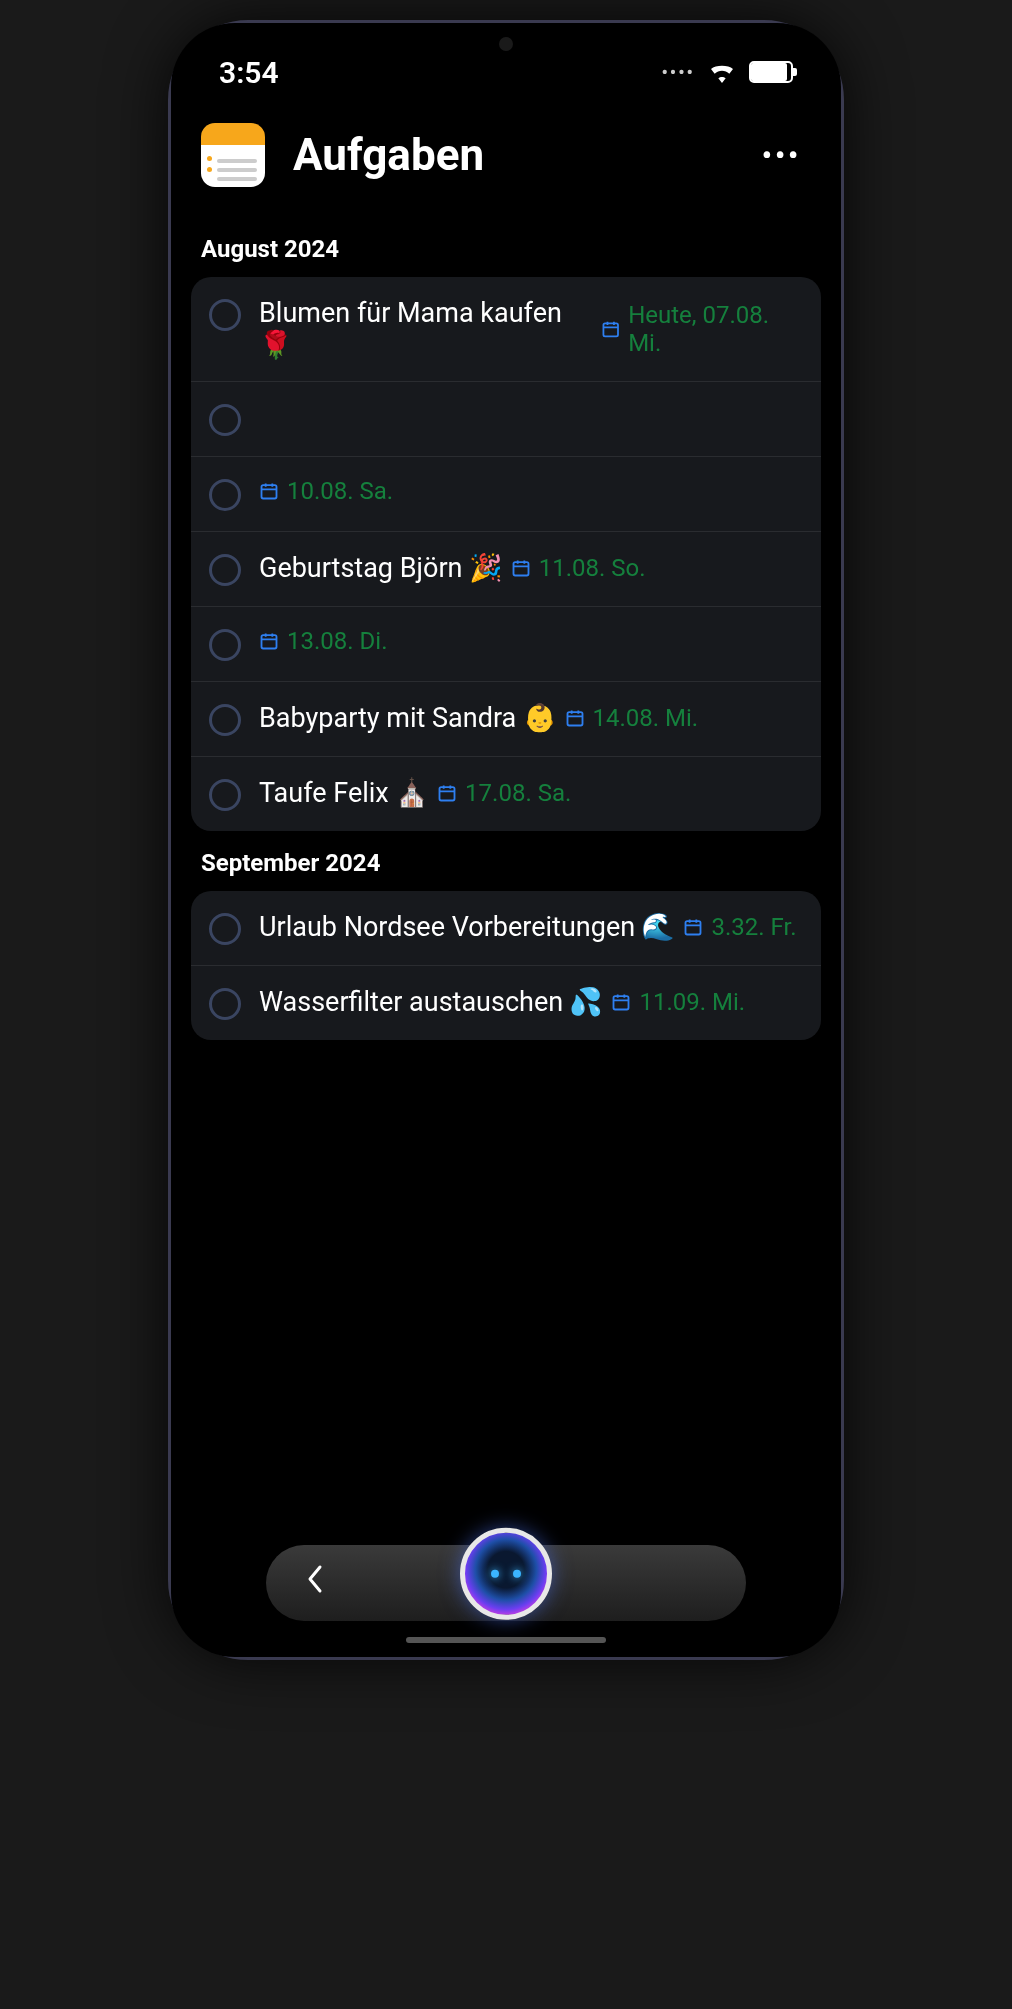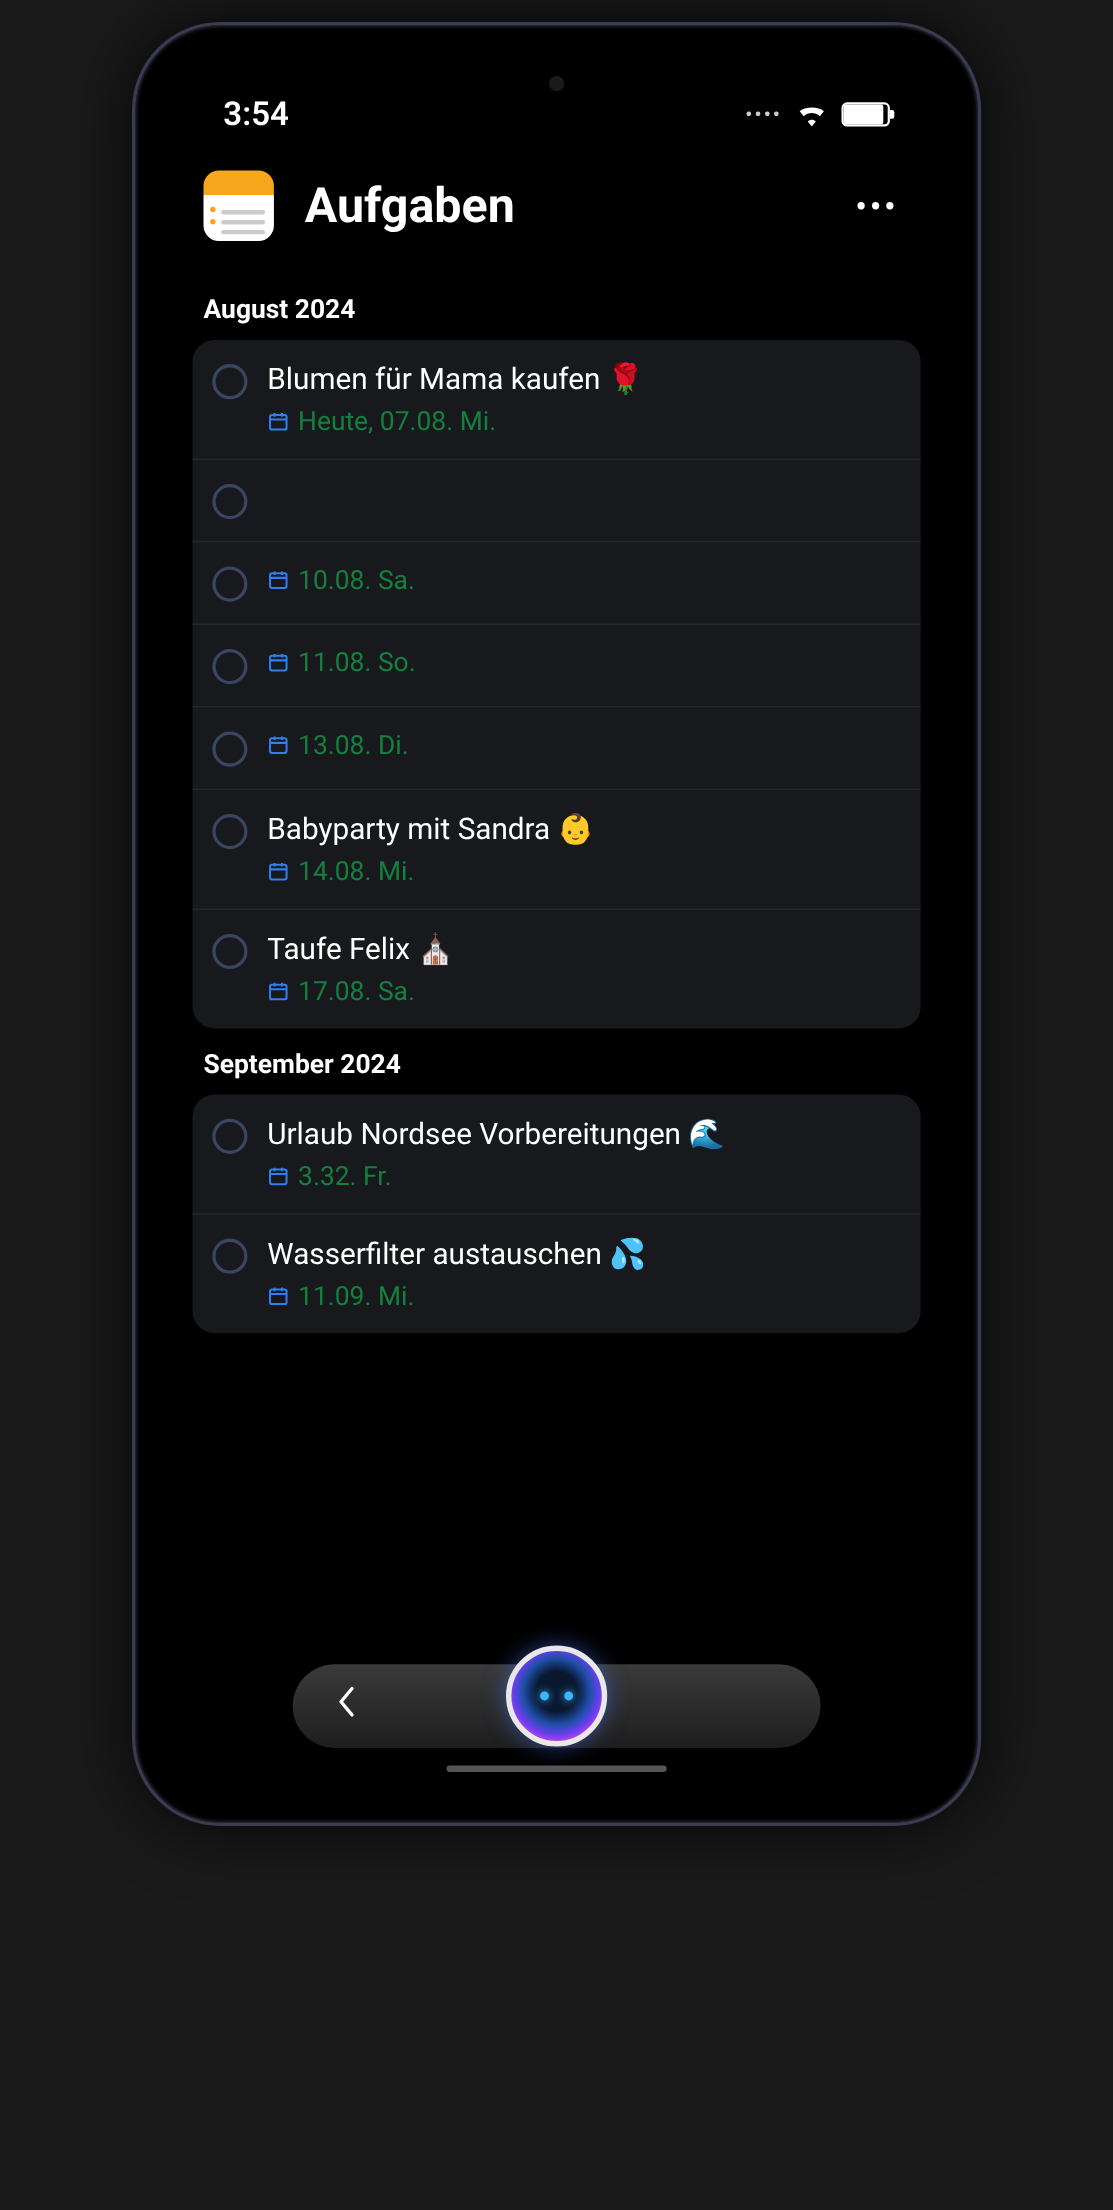--- a/index.html
+++ b/index.html
@@ -6,25 +6,25 @@
   body {
     background: #1a1a1a;
     display: flex;
     justify-content: center;
     align-items: flex-start;
     min-height: 100vh;
     padding: 20px;
     font-family: -apple-system, BlinkMacSystemFont, "Segoe UI", Roboto, sans-serif;
   }
   .phone-frame {
-    width: 772px;
+    width: 676px;
     height: 1640px;
     background: #000;
     border-radius: 80px;
-    padding: 32px;
+    padding: 0;
     box-shadow: 0 0 60px rgba(0,0,0,0.8), inset 0 0 4px rgba(120,120,160,0.6);
     position: relative;
     border: 3px solid #3a3a50;
   }
   .screen {
     width: 100%;
     height: 100%;
     background: #000;
     border-radius: 64px;
     overflow: hidden;
@@ -82,21 +82,21 @@
   .app-icon .line{ height:4px; background:#ccc; border-radius:2px; margin-left:8px;}
   .app-icon .dot{ position:absolute; width:5px;height:5px;background:#f7a71b;border-radius:50%;}
   .page-title { color:#fff; font-size:44px; font-weight:700; flex:1;}
   .more-btn { color:#fff; font-size:28px; letter-spacing:3px; font-weight:700; padding:10px;}
   .content { flex:1; overflow-y:auto; padding: 0 20px 140px;}
   .section-header { color:#fff; font-size:24px; font-weight:700; padding: 18px 10px 14px;}
   .task-group { background:#17191d; border-radius:20px; overflow:hidden;}
   .task-item { display:flex; align-items:flex-start; padding:20px 18px; gap:18px; border-bottom:1px solid #2a2c30;}
   .task-item:last-child{ border-bottom:none;}
   .checkbox { width:32px;height:32px;border:3px solid #3a4561;border-radius:50%;flex-shrink:0;margin-top:2px;}
-  .task-body { flex:1; display:flex; flex-direction:column; gap:8px;}
+  .task-body { flex:1; display:flex; flex-direction:row; gap:8px;}
   .task-title { color:#fff; font-size:27px; font-weight:400;}
   .task-date-row { display:flex; align-items:center; gap:8px; color:#15803d; font-size:24px;}
   .cal-icon { width:20px;height:20px; }
   .bottom-bar {
     position:absolute; bottom:36px; left:50%; transform:translateX(-50%);
     width: 480px; height:76px;
     background: linear-gradient(to bottom,#3a3a3a,#1e1e1e);
     border-radius:40px;
     display:flex; align-items:center; justify-content:space-between;
     padding:0 40px;
@@ -173,20 +173,21 @@
                   <rect x="3" y="5" width="18" height="16" rx="2"></rect>
                   <path d="M3 10h18M8 3v4M16 3v4"></path>
                 </svg>
                 <span>10.08. Sa.</span>
               </div>
             </div>
           </div>
           <div class="task-item">
             <div class="checkbox"></div>
             <div class="task-body">
+              <div class="task-title">Geburtstag Björn 🎉</div>
               <div class="task-date-row">
                 <svg class="cal-icon" viewBox="0 0 24 24" fill="none" stroke="#2e7ff0" stroke-width="2.2">
                   <rect x="3" y="5" width="18" height="16" rx="2"></rect>
                   <path d="M3 10h18M8 3v4M16 3v4"></path>
                 </svg>
                 <span>11.08. So.</span>
               </div>
             </div>
           </div>
           <div class="task-item">

